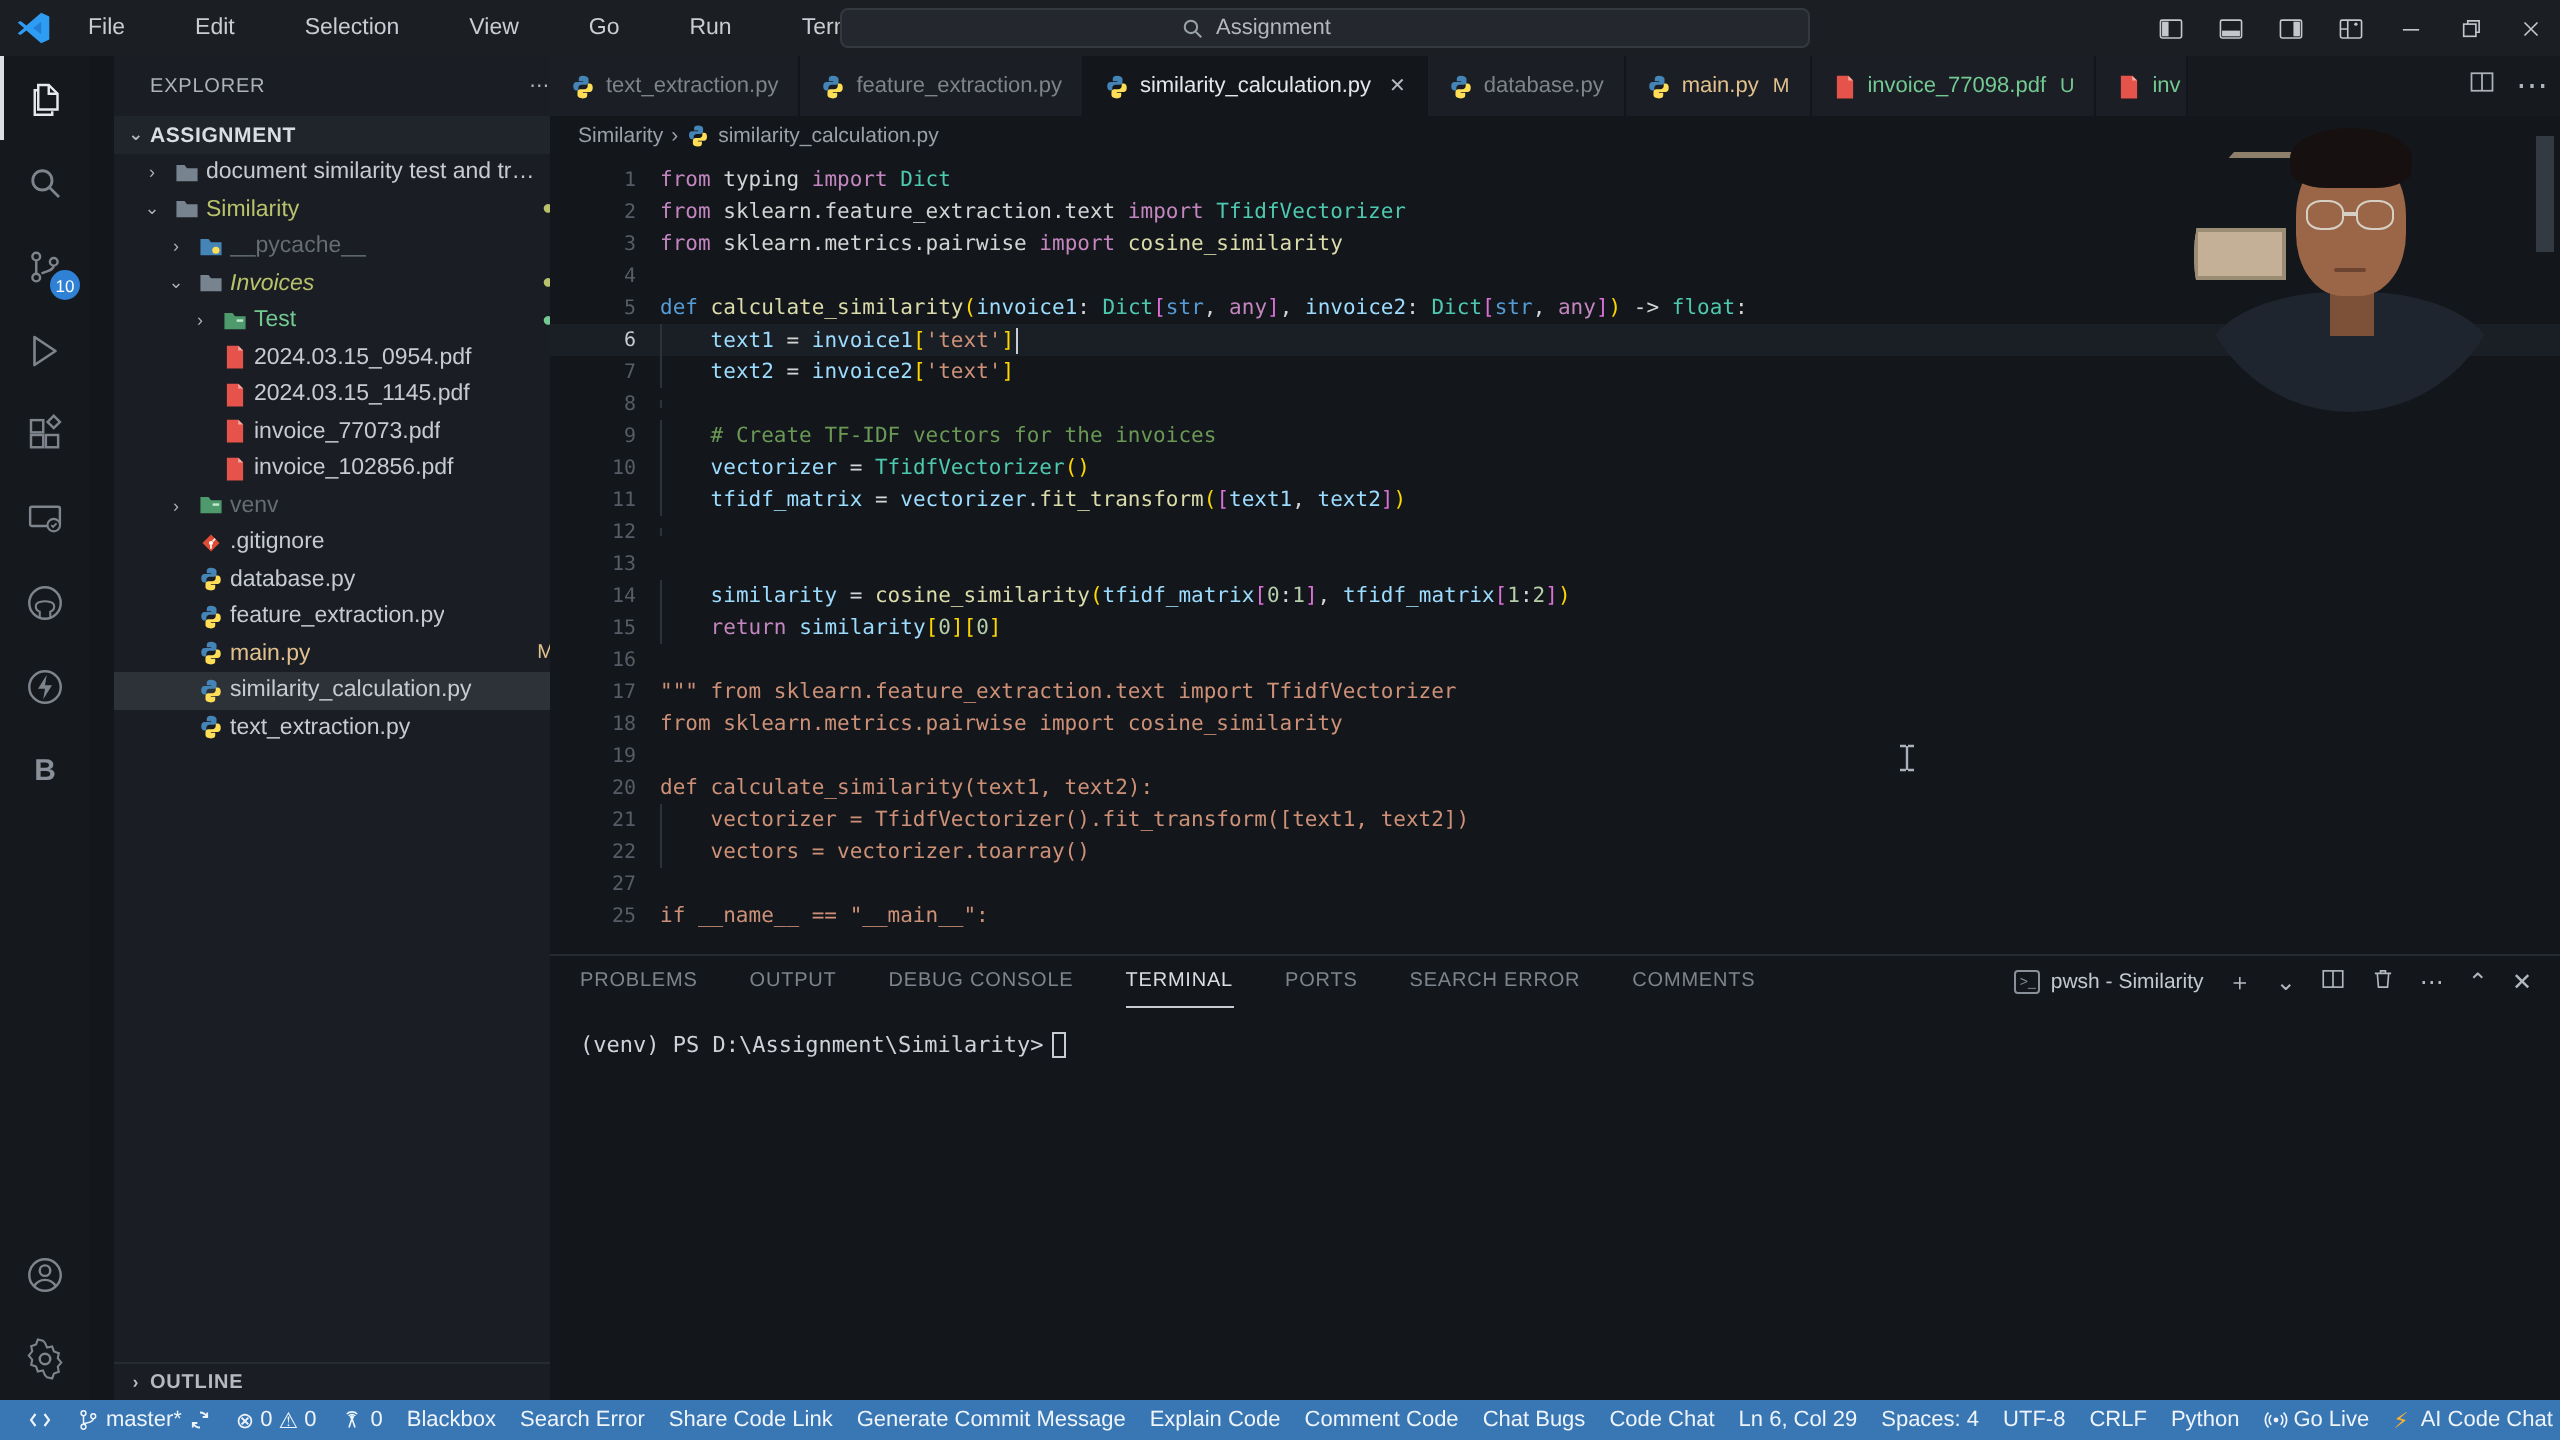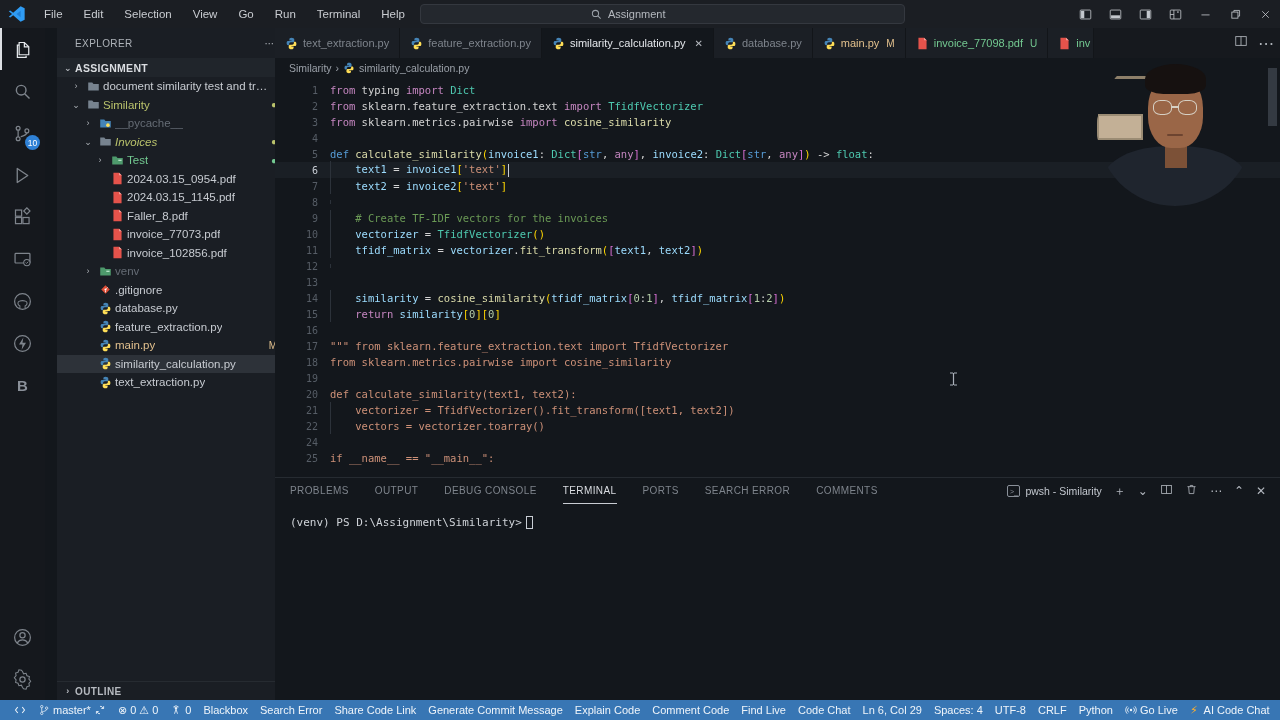--- a/index.html
+++ b/index.html
@@ -4,21 +4,21 @@
 <style>
   * { margin:0; padding:0; box-sizing:border-box; }
   html,body { width:1280px; height:720px; overflow:hidden; background:#101418;
     font-family:"Liberation Sans","DejaVu Sans",sans-serif; }
   #window { position:relative; width:1280px; height:720px; background:#13171c; }
 
   
   #titlebar { position:absolute; left:0; top:0; width:1280px; height:28px;
     background:#1b1e23; display:flex; align-items:center; color:#c9ccd1; font-size:11.5px; }
   #vscode-logo { width:18px; height:18px; margin:0 10px 0 8px; flex:0 0 auto; }
-  #menubar { display:flex; gap:5px; }
+  #menubar { display:flex; gap:19px; }
   #menubar .menu { padding:3px 8px; border-radius:4px; cursor:default; }
   #nav-arrows { display:flex; gap:14px; margin-left:64px; color:#b9bdc3; font-size:13px; }
   #searchbox { position:absolute; left:420px; top:4px; width:485px; height:20px;
     background:#24282e; border:1px solid #34383f; border-radius:4px; color:#b4b8be;
     display:flex; align-items:center; justify-content:flex-start; padding-left:170px; font-size:11px; gap:6px; }
   #wincontrols { position:absolute; right:0; top:0; height:28px; display:flex; align-items:center; }
   #wincontrols .wc { width:30px; height:28px; display:flex; align-items:center; justify-content:center; color:#c4c8cd; }
   #wincontrols .wc svg { width:13px; height:13px; }
 
   
@@ -336,27 +336,20 @@
               <path fill="#e5534b" d="M3 1h7l3 3v11H3z"></path>
               <path fill="#f4a9a4" d="M10 1l3 3h-3z"></path>
             </svg></span>
           <span class="tlabel c-default" style="left: 70px;">2024.03.15_1145.pdf</span>
         </div>
         <div class="trow">
           <span class="ticon" style="left: 54px;"><svg viewBox="0 0 16 16">
               <path fill="#e5534b" d="M3 1h7l3 3v11H3z"></path>
               <path fill="#f4a9a4" d="M10 1l3 3h-3z"></path>
             </svg></span>
-          <span class="tlabel c-default" style="left: 70px;">Faller_8.pdf</span>
-        </div>
-        <div class="trow">
-          <span class="ticon" style="left: 54px;"><svg viewBox="0 0 16 16">
-              <path fill="#e5534b" d="M3 1h7l3 3v11H3z"></path>
-              <path fill="#f4a9a4" d="M10 1l3 3h-3z"></path>
-            </svg></span>
           <span class="tlabel c-default" style="left: 70px;">invoice_77073.pdf</span>
         </div>
         <div class="trow">
           <span class="ticon" style="left: 54px;"><svg viewBox="0 0 16 16">
               <path fill="#e5534b" d="M3 1h7l3 3v11H3z"></path>
               <path fill="#f4a9a4" d="M10 1l3 3h-3z"></path>
             </svg></span>
           <span class="tlabel c-default" style="left: 70px;">invoice_102856.pdf</span>
         </div>
         <div class="trow">
@@ -571,21 +564,21 @@
         </div>
         <div class="cline gd">
           <span class="lnum">21</span>
           <span class="ctext"><span class="tk-str">    vectorizer = TfidfVectorizer().fit_transform([text1, text2])</span></span>
         </div>
         <div class="cline gd">
           <span class="lnum">22</span>
           <span class="ctext"><span class="tk-str">    vectors = vectorizer.toarray()</span></span>
         </div>
         <div class="cline">
-          <span class="lnum">24</span>
+          <span class="lnum">27</span>
           <span class="ctext"></span>
         </div>
         <div class="cline">
           <span class="lnum">25</span>
           <span class="ctext"><span class="tk-str">if __name__ == "__main__":</span></span>
         </div>
       </div>
     <div id="scrollthumb"></div>
     <svg id="ibeam" viewBox="0 0 9 14">
         <path d="M1 1h3M5 1h3M4.5 1v12M1 13h3M5 13h3" stroke="#aab1ba" stroke-width="1.2" fill="none"></path>
@@ -678,21 +671,21 @@
         <span class="sb-item">
           <span>Generate Commit Message</span>
         </span>
         <span class="sb-item">
           <span>Explain Code</span>
         </span>
         <span class="sb-item">
           <span>Comment Code</span>
         </span>
         <span class="sb-item">
-          <span>Find Live</span>
+          <span>Chat Bugs</span>
         </span>
         <span class="sb-item">
           <span>Code Chat</span>
         </span>
       </div>
     <div class="sb-group" id="sb-right">
         <span class="sb-item">
           <span>Ln 6, Col 29</span>
         </span>
         <span class="sb-item">

